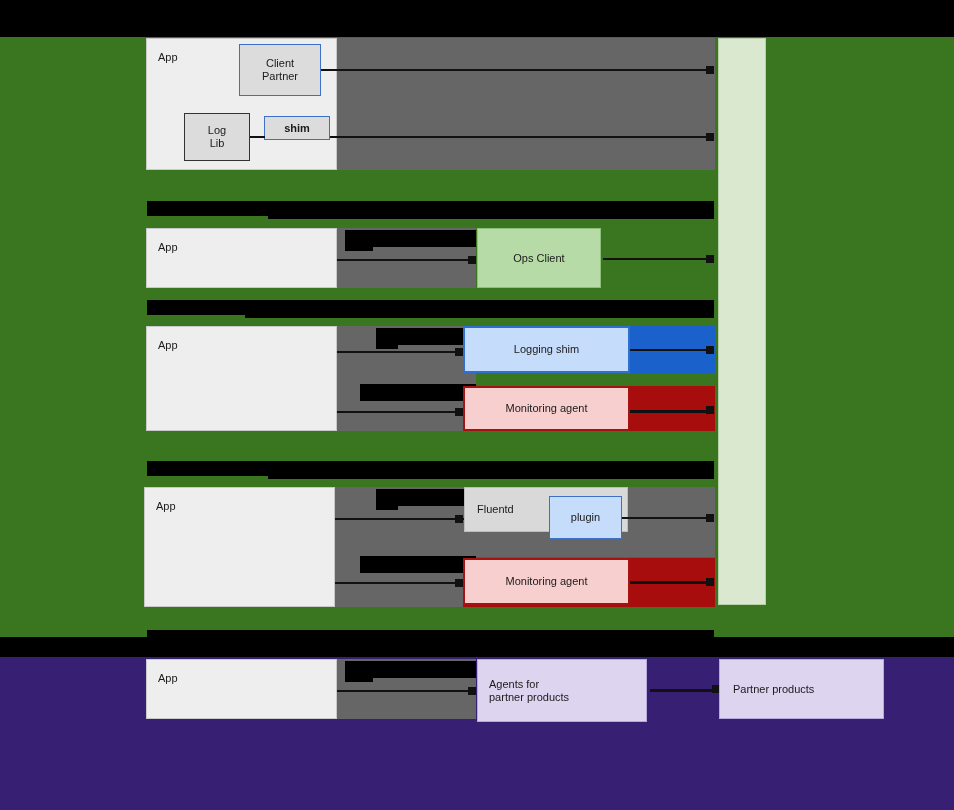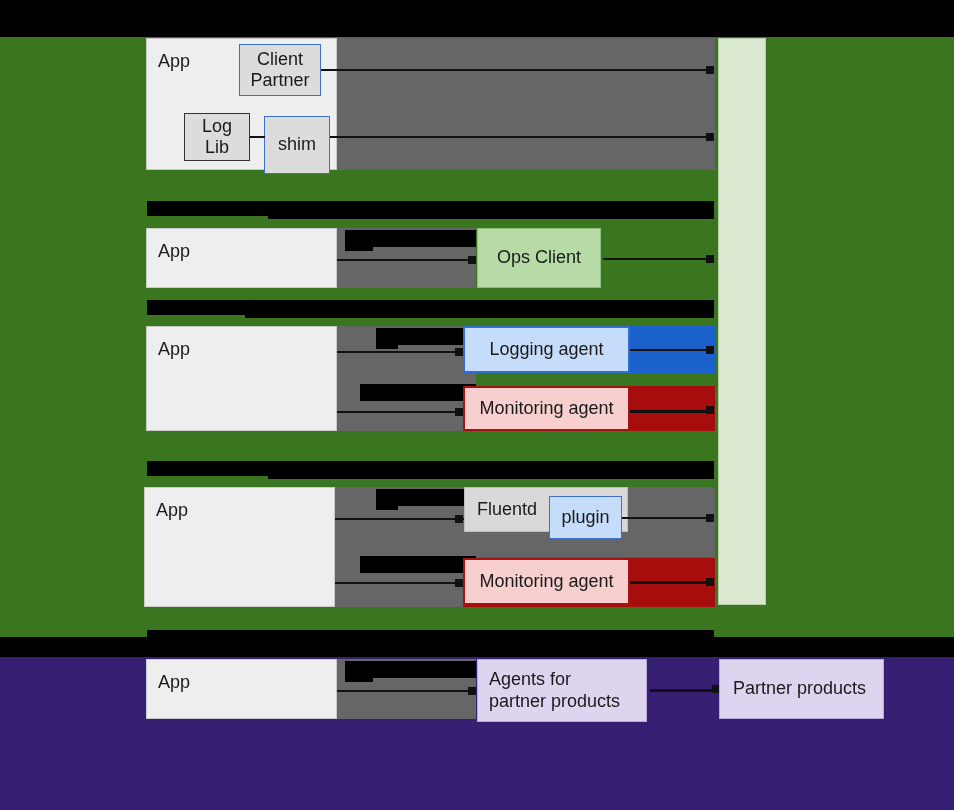--- a/index.html
+++ b/index.html
@@ -8,21 +8,21 @@
 
   .abs{position:absolute;box-sizing:border-box;}
 
   
   .band-green{background:#3a7620;}
   .band-purple{background:#371f73;}
   .band-black{background:#000;}
 
   
   .box{display:flex;align-items:center;box-sizing:border-box;}
-  .box-label{font-size:18px;color:#1a1a1a;line-height:1.18;white-space:pre-line;}
+  .box-label{font-size:11px;color:#1a1a1a;line-height:1.18;white-space:pre-line;}
 
   .app-box{background:#eeeeee;border:1px solid #c9c9c9;align-items:flex-start;}
   .app-box .box-label{padding:12px 0 0 11px;}
 
   .gray-block{background:#666666;}
 
   .redact{background:#000;}
 
   .lightgreen-tall{background:#d9e8cf;border:1px solid #b9cfa9;}
 
@@ -66,21 +66,21 @@
 <div class="abs b-client box" style="left:239px;top:44px;width:82px;height:52px;">
   <span class="box-label" style="text-align:center;width:100%;">Client
 Partner</span>
 </div>
 
 <div class="abs b-loglib box" style="left:184px;top:113px;width:66px;height:48px;">
   <span class="box-label" style="text-align:center;width:100%;">Log
 Lib</span>
 </div>
 
-<div class="abs b-shim box" style="left:264px;top:116px;width:66px;height:58px;">
+<div class="abs b-shim box" style="left:264px;top:116px;width:66px;height:24px;font-weight:bold;">
   <span class="box-label" style="text-align:center;width:100%;">shim</span>
 </div>
 
 <div class="abs line" style="left:250px;top:136px;width:15px;"></div>
 
 <div class="abs line" style="left:321px;top:69px;width:390px;"></div>
 <div class="abs arrowhead" style="left:706px;top:66px;"></div>
 <div class="abs line" style="left:330px;top:136px;width:381px;"></div>
 <div class="abs arrowhead" style="left:706px;top:133px;"></div>
 
@@ -116,21 +116,21 @@
 <div class="abs redact" style="left:376px;top:328px;width:100px;height:17px;"></div>
 <div class="abs redact" style="left:376px;top:343px;width:22px;height:6px;"></div>
 <div class="abs line" style="left:337px;top:351px;width:132px;"></div>
 <div class="abs arrowhead" style="left:455px;top:348px;"></div>
 
 <div class="abs redact" style="left:360px;top:384px;width:116px;height:17px;"></div>
 <div class="abs line" style="left:337px;top:411px;width:132px;"></div>
 <div class="abs arrowhead" style="left:455px;top:408px;"></div>
 
 <div class="abs b-logging box" style="left:463px;top:326px;width:167px;height:47px;">
-  <span class="box-label" style="width:100%;text-align:center;">Logging agent</span>
+  <span class="box-label" style="width:100%;text-align:center;">Logging shim</span>
 </div>
 <div class="abs b-monitoring box" style="left:463px;top:386px;width:167px;height:45px;">
   <span class="box-label" style="width:100%;text-align:center;">Monitoring agent</span>
 </div>
 
 <div class="abs line" style="left:630px;top:349px;width:81px;"></div>
 <div class="abs arrowhead" style="left:706px;top:346px;"></div>
 <div class="abs line" style="left:630px;top:410px;width:81px;height:2.5px;"></div>
 <div class="abs arrowhead" style="left:706px;top:406px;"></div>
 

